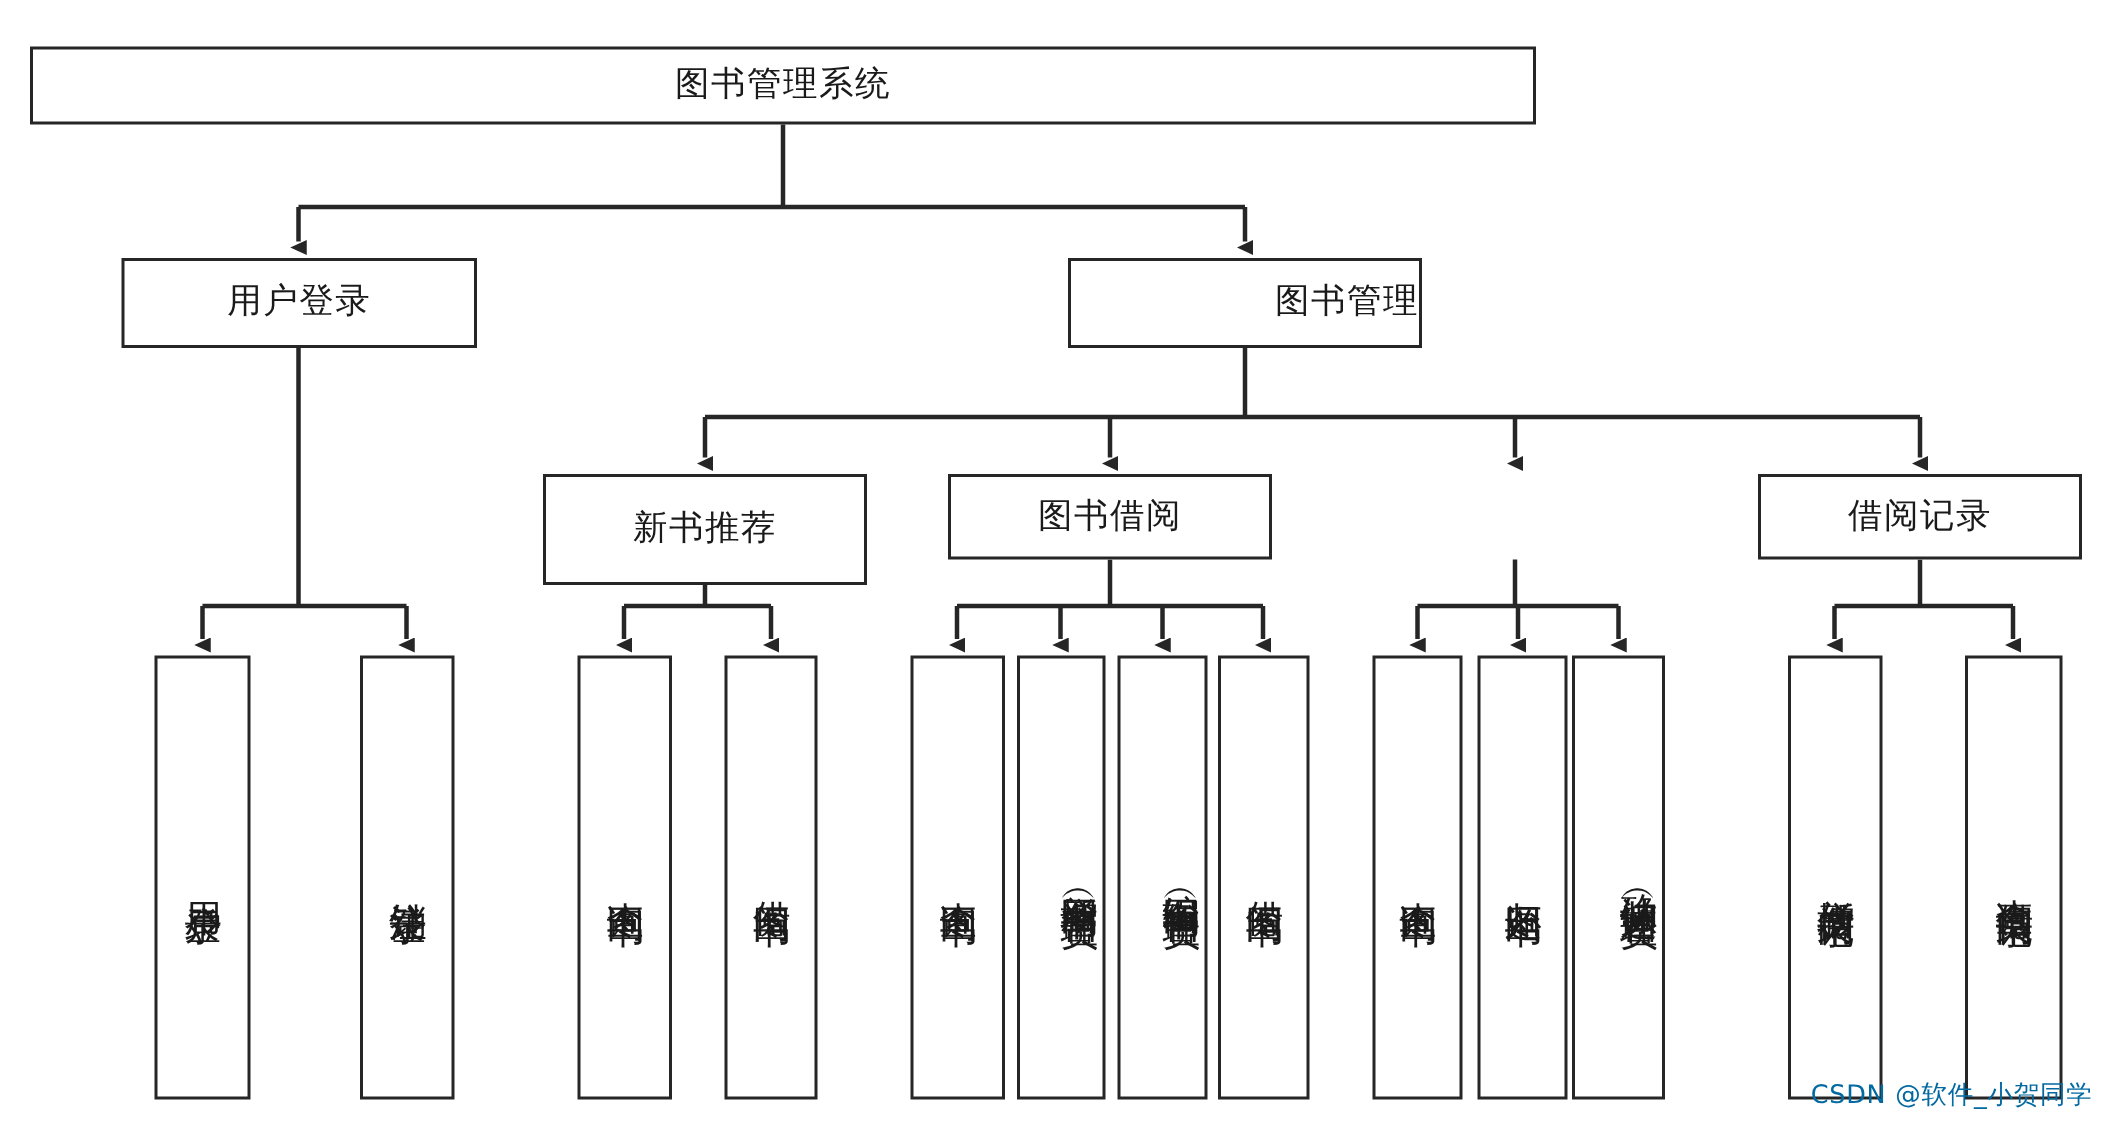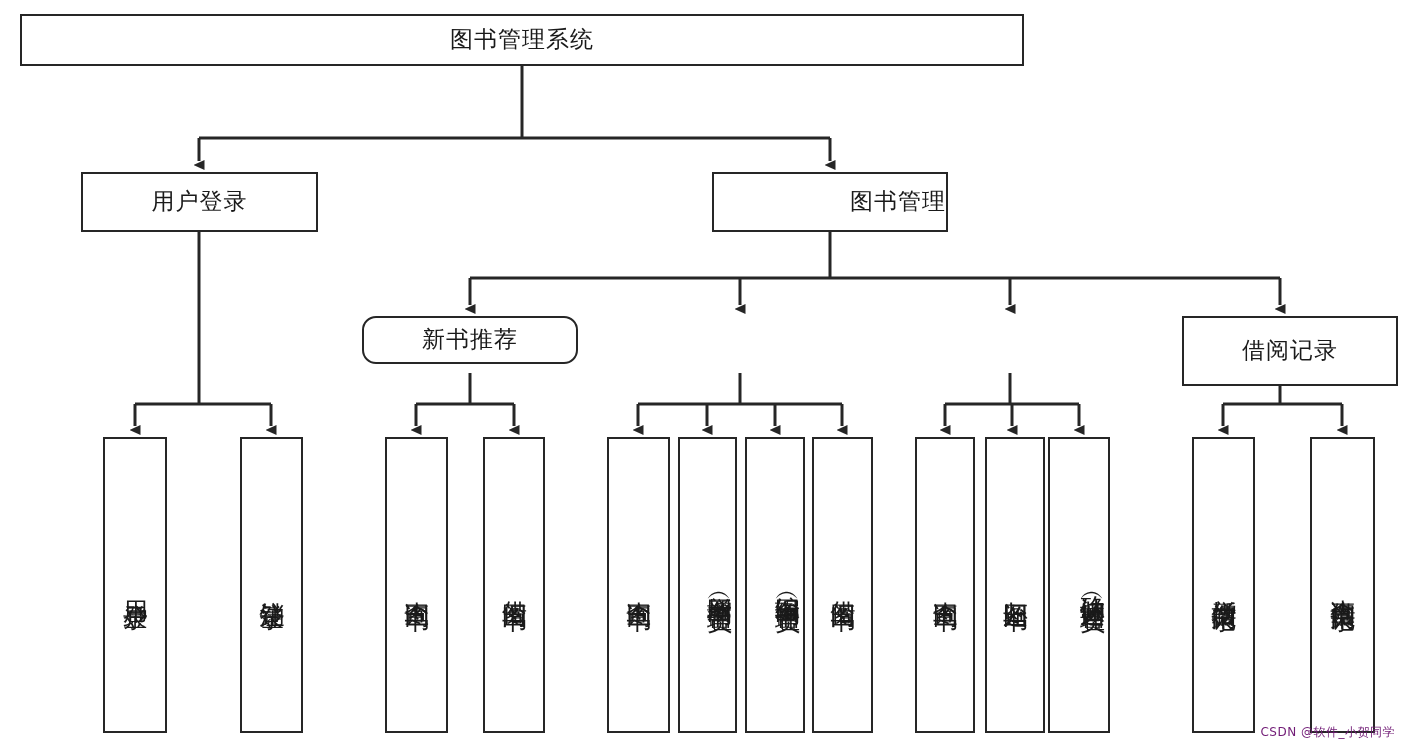--- a/index.html
+++ b/index.html
@@ -37,20 +37,21 @@
     z-index: 2;
   }
   .node.horiz {
     font-size: 23px;
     letter-spacing: 1px;
     line-height: 1.2;
     text-align: center;
   }
   .node.root {
     font-size: 23px;
+    margin-top: 17px;
   }
   .node.vert {
     writing-mode: vertical-rl;
     text-orientation: upright;
     font-size: 25px;
     line-height: 1.28;
     letter-spacing: 2px;
     padding: 6px 0;
     align-items: flex-start;
     justify-content: center;
@@ -58,22 +59,22 @@
   .node.vert.anchor-center {
     align-items: center;
   }
   .node.vert .vlabel {
     display: block;
   }
   #watermark {
     position: absolute;
     right: 10px;
     bottom: 6px;
-    font-size: 12px;
-    color: #701a75;
+    font-size: 17px;
+    color: #0369a1;
     letter-spacing: 0.5px;
     z-index: 5;
     white-space: nowrap;
   }
 </style>
 </head>
 <body>
 
 <div id="canvas">
 
@@ -131,24 +132,27 @@
     <span>图书管理系统</span>
   </div>
 
   <div class="node horiz" style="left:81px; top:172px; width:237px; height:60px;">
     <span>用户登录</span>
   </div>
   <div class="node horiz" style="left:712px; top:172px; width:236px; height:60px;justify-content:flex-end;">
     <span>图书管理</span>
   </div>
 
-  <div class="node horiz" style="left:362px; top:316px; width:216px; height:48px;border-radius:14px;">
+  <div class="node horiz" style="left:362px; top:316px; width:216px; height:74px;">
     <span>新书推荐</span>
   </div>
-  <div class="node horiz" style="left:1172px; top:316px; width:216px; height:70px;margin-left:10px;">
+  <div class="node horiz" style="left:632px; top:316px; width:216px; height:57px;">
+    <span>图书借阅</span>
+  </div>
+  <div class="node horiz" style="left:1172px; top:316px; width:216px; height:57px;">
     <span>借阅记录</span>
   </div>
 
   <div class="node vert anchor-center" style="left:103px; top:437px; width:64px; height:296px;">
     <span class="vlabel">用户登录</span>
   </div>
   <div class="node vert anchor-center" style="left:240px; top:437px; width:63px; height:296px;">
     <span class="vlabel">注销登录</span>
   </div>
 

